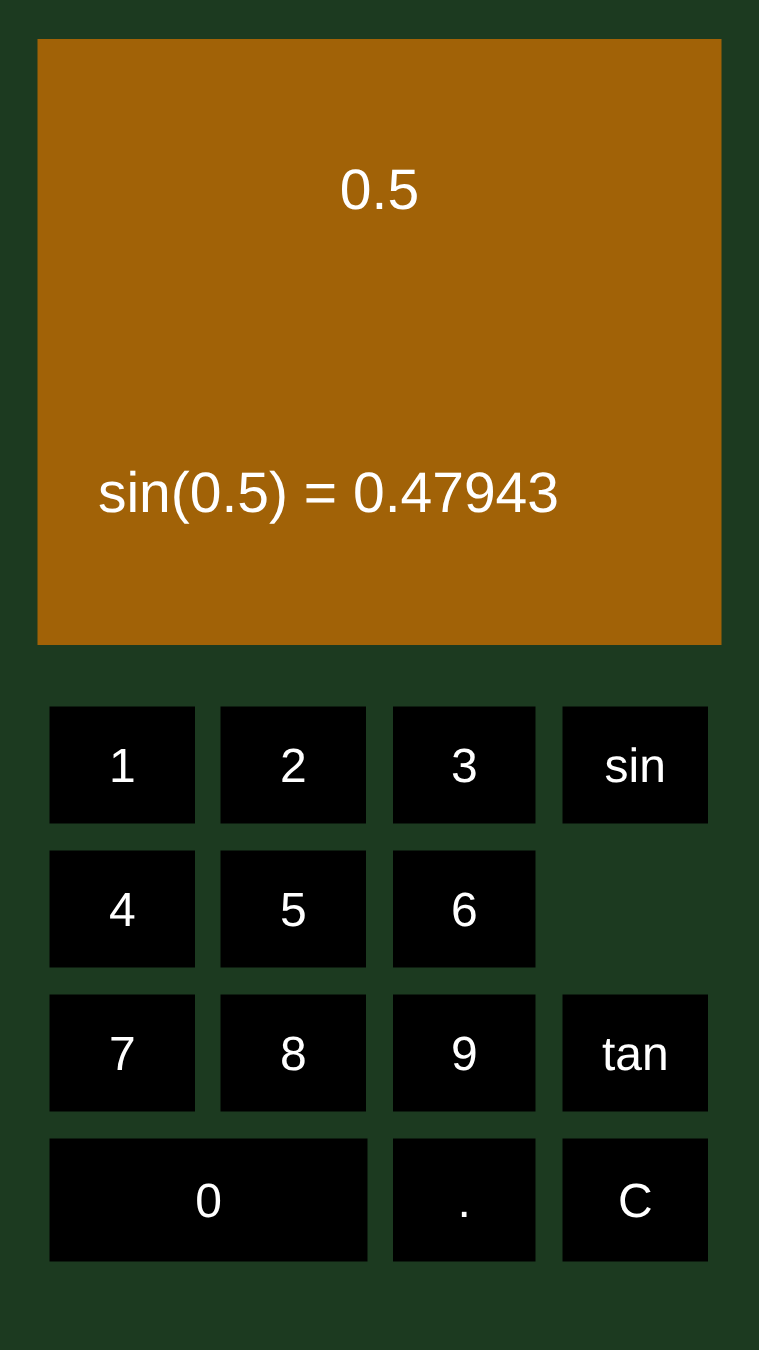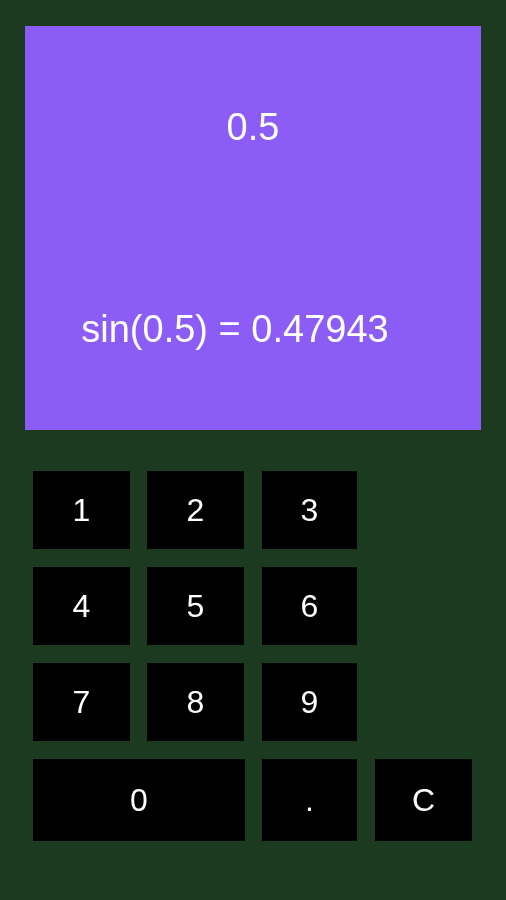--- a/index.html
+++ b/index.html
@@ -23,21 +23,21 @@
     background: #1c3a20;
   }
 
   
   .display {
     position: absolute;
     left: 25px;
     top: 26px;
     width: 456px;
     height: 404px;
-    background: #8b5cf6;
+    background: #a16207;
     box-sizing: border-box;
     overflow: hidden;
   }
 
   .display-entry {
     position: absolute;
     left: 0;
     top: 0;
     width: 456px;
     height: 202px;
@@ -58,21 +58,20 @@
     width: 388px;
     height: 202px;
     display: flex;
     align-items: center;
     justify-content: center;
     color: #ffffff;
     font-size: 38px;
     font-weight: 400;
     line-height: 1;
     letter-spacing: 0px;
-    margin-left: 16px;
   }
 
   
   .keypad {
     position: absolute;
     left: 33px;
     top: 471px;
     width: 439px;
     height: 370px;
   }
@@ -117,24 +116,26 @@
 
   <div class="display">
     <div class="display-entry">0.5</div>
     <div class="display-result">sin(0.5) = 0.47943</div>
   </div>
 
   <div class="keypad" id="keypad">
       <button class="key col0 row0">1</button>
       <button class="key col1 row0">2</button>
       <button class="key col2 row0">3</button>
+      <button class="key col3 row0">sin</button>
       <button class="key col0 row1">4</button>
       <button class="key col1 row1">5</button>
       <button class="key col2 row1">6</button>
       <button class="key col0 row2">7</button>
       <button class="key col1 row2">8</button>
       <button class="key col2 row2">9</button>
+      <button class="key col3 row2">tan</button>
       <button class="key col0-wide row3">0</button>
       <button class="key col2 row3">.</button>
       <button class="key col3 row3">C</button>
     </div>
 
 </div>
 
 </body></html>

